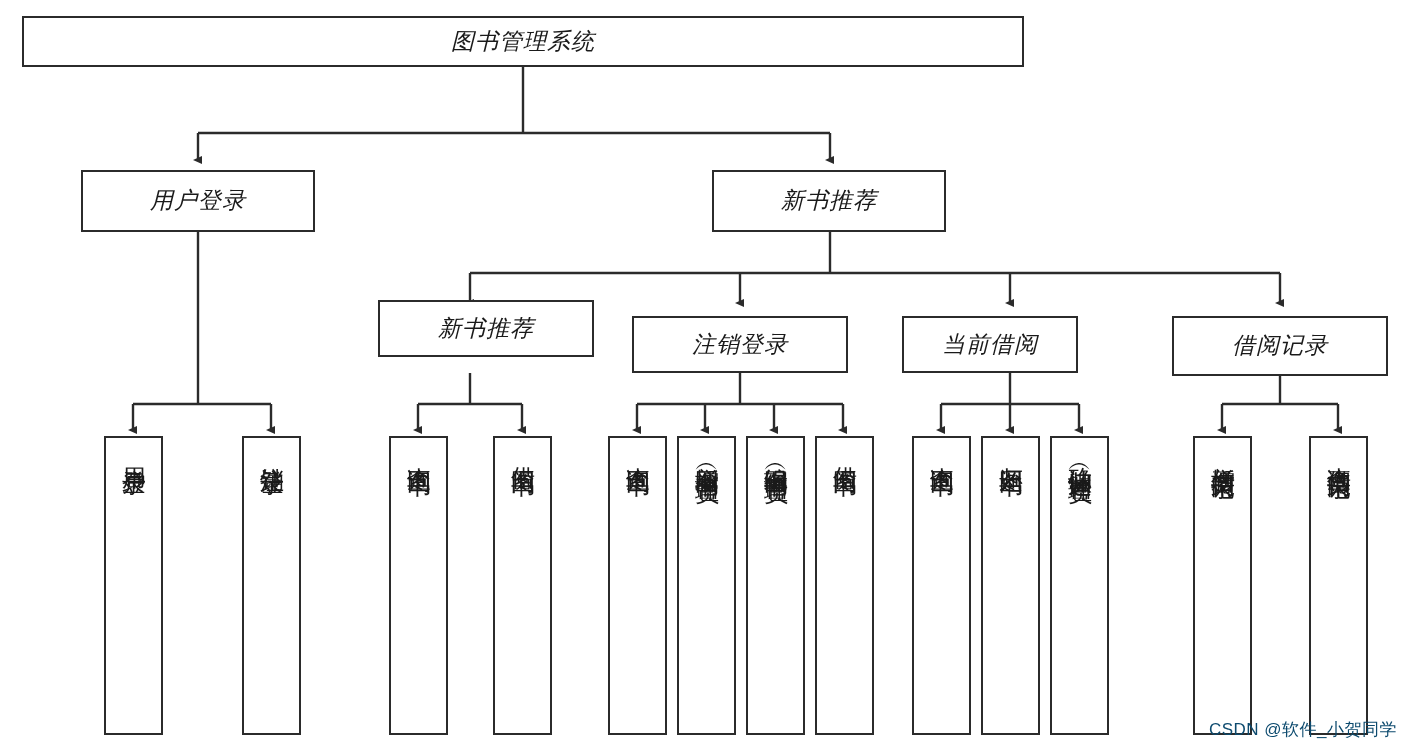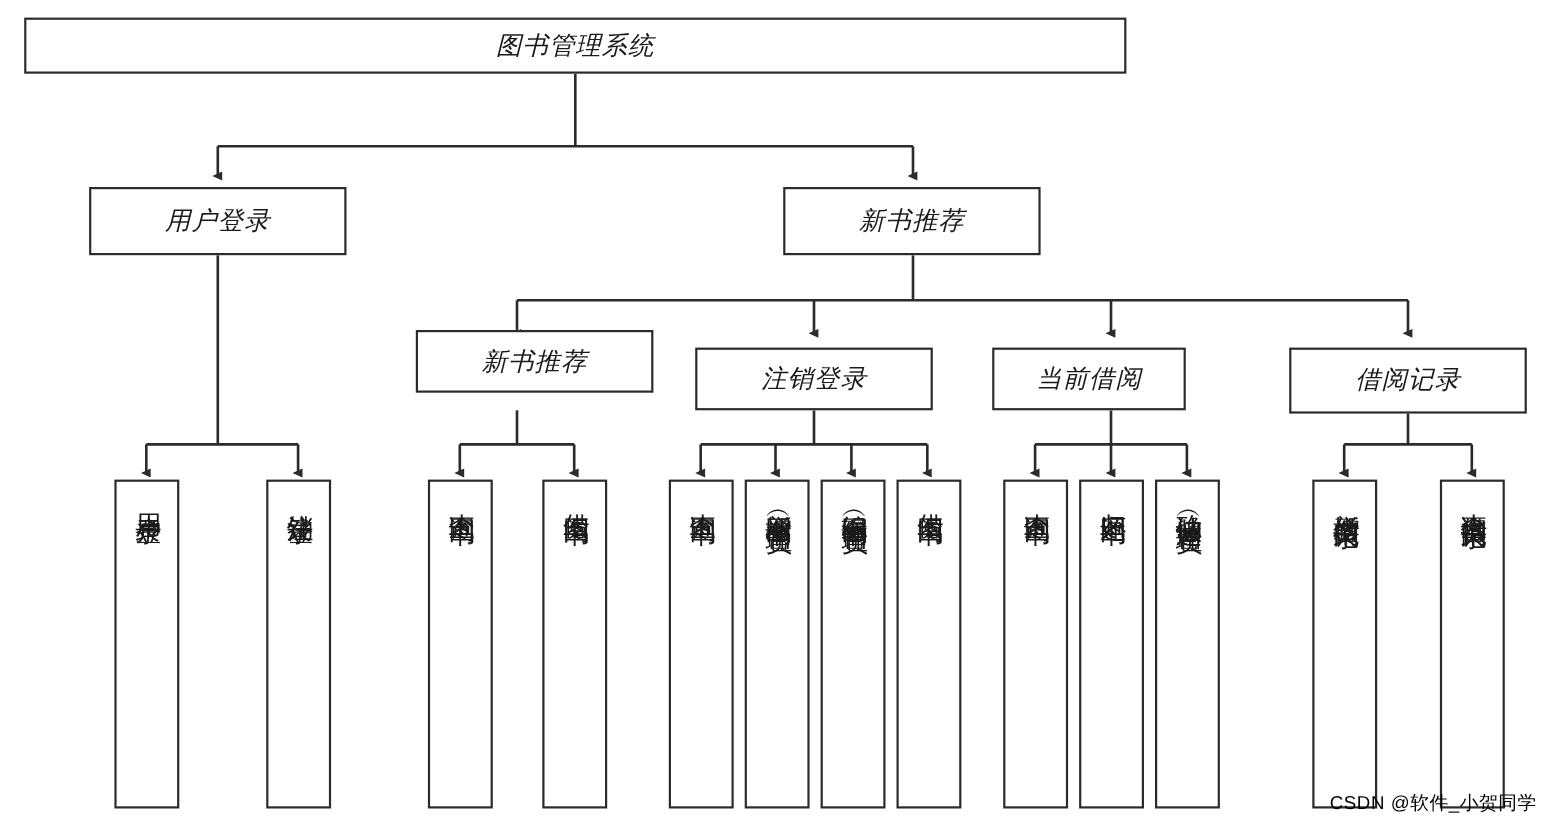--- a/index.html
+++ b/index.html
@@ -61,21 +61,21 @@
     line-height: 1.12;
     letter-spacing: 2px;
     height: auto;
     max-height: 100%;
   }
   #watermark {
     position: absolute;
     right: 8px;
     bottom: 6px;
     font-size: 17px;
-    color: #000000;
+    color: #0c4a6e;
     letter-spacing: 0.5px;
     white-space: nowrap;
     font-family: "Liberation Sans", "DejaVu Sans", sans-serif;
   }
 </style>
 </head>
 <body>
 
 <div id="canvas">
 

